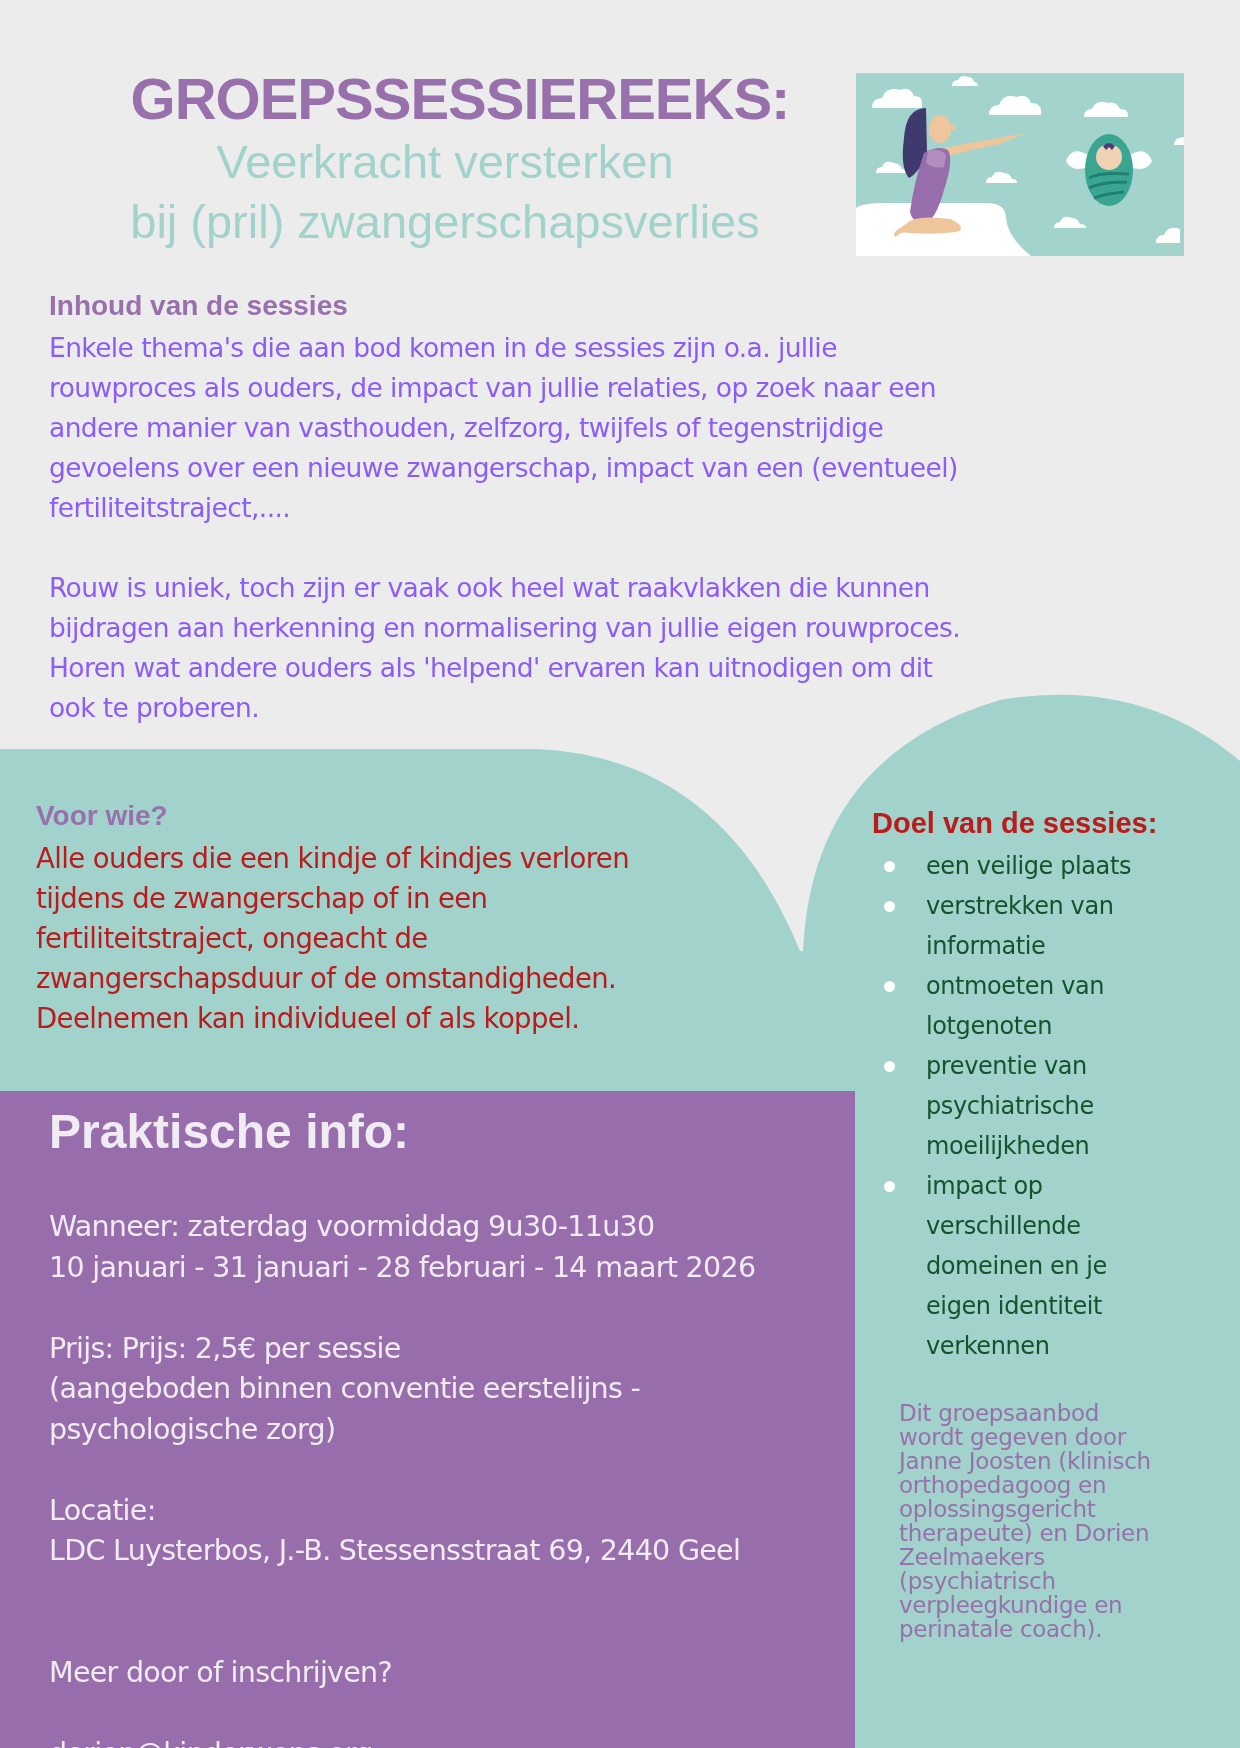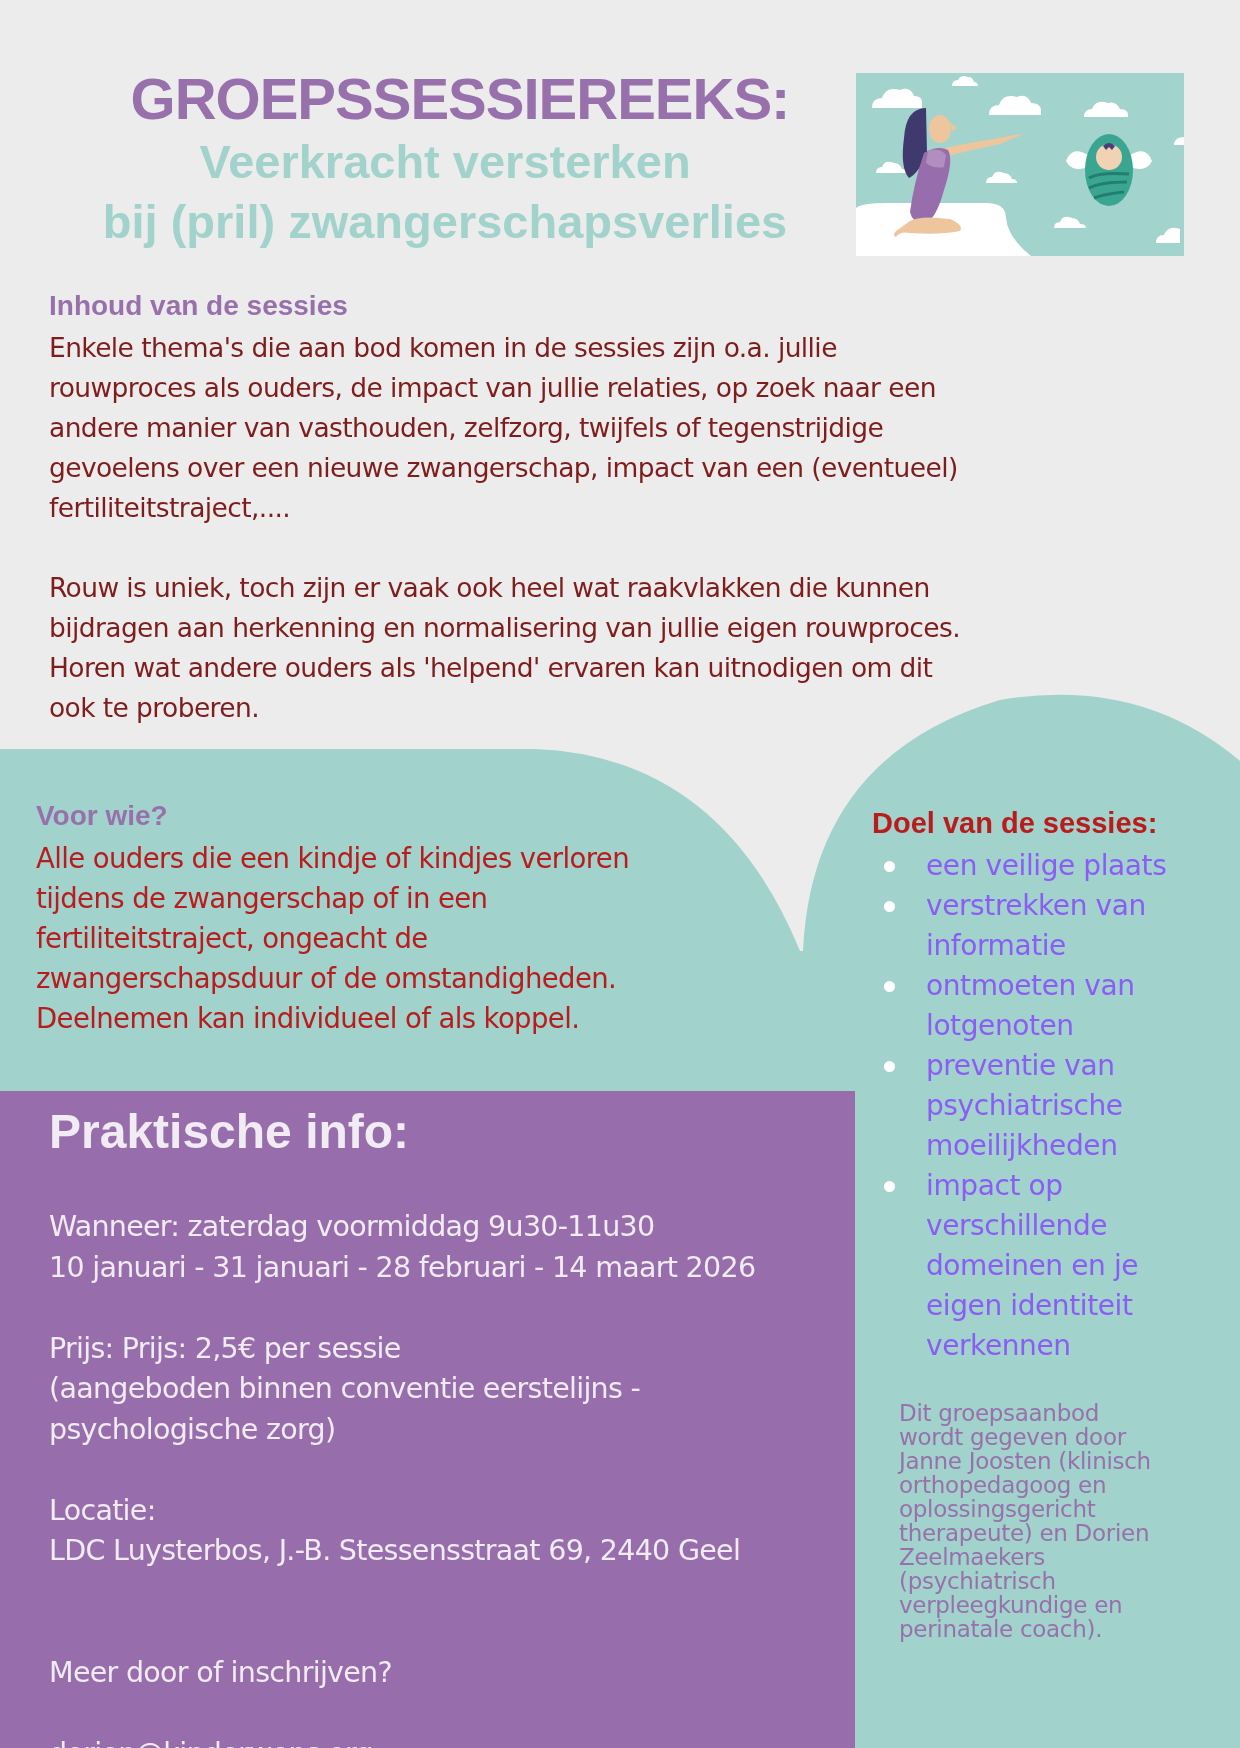--- a/index.html
+++ b/index.html
@@ -25,21 +25,21 @@
       font-size: 58px;
       letter-spacing: -1px;
       color: #9870ac;
       line-height: 70px;
     }
     .title-sub {
       position: absolute;
       left: 0; top: 116px; width: 890px;
       text-align: center;
       font-family: "Liberation Sans", sans-serif;
-      font-weight: 700;
+      font-weight: 400;
       font-size: 47px;
       color: #a1d2cb;
       line-height: 60px;
     }
     .illustration {
       position: absolute;
       left: 856px; top: 57px;
       width: 328px; height: 183px;
       background: #a3d3cd;
       overflow: hidden;
@@ -55,21 +55,21 @@
       font-size: 28px;
       color: #9870ac;
       text-align: right;
     }
     .inhoud-body {
       position: absolute;
       left: 49px; top: 312px; width: 1180px;
       font-family: "DejaVu Sans", sans-serif;
       font-size: 26.5px;
       line-height: 40px;
-      color: #7f1d1d;
+      color: #8b5cf6;
       letter-spacing: -0.6px;
     }
     .inhoud-body p { white-space: pre-line; }
     .inhoud-body p + p { margin-top: 40px; }
 
     
     .teal-shapes {
       position: absolute; left: 0; top: 0; width: 1240px; height: 1748px;
     }
 
@@ -100,23 +100,23 @@
       font-family: "Liberation Sans", sans-serif;
       font-weight: 700;
       font-size: 29px;
       color: #b91c1c;
     }
     .doel-list {
       position: absolute;
       left: 880px; top: 830px; width: 360px;
       list-style: none;
       font-family: "DejaVu Sans", sans-serif;
-      font-size: 28px;
+      font-size: 24px;
       line-height: 40px;
-      color: #8b5cf6;
+      color: #14532d;
       letter-spacing: -0.4px;
     }
     .doel-list li {
       position: relative;
       padding-left: 46px;
       white-space: pre-line;
     }
     .doel-list li .bullet {
       position: absolute;
       left: 4px; top: 15px;

